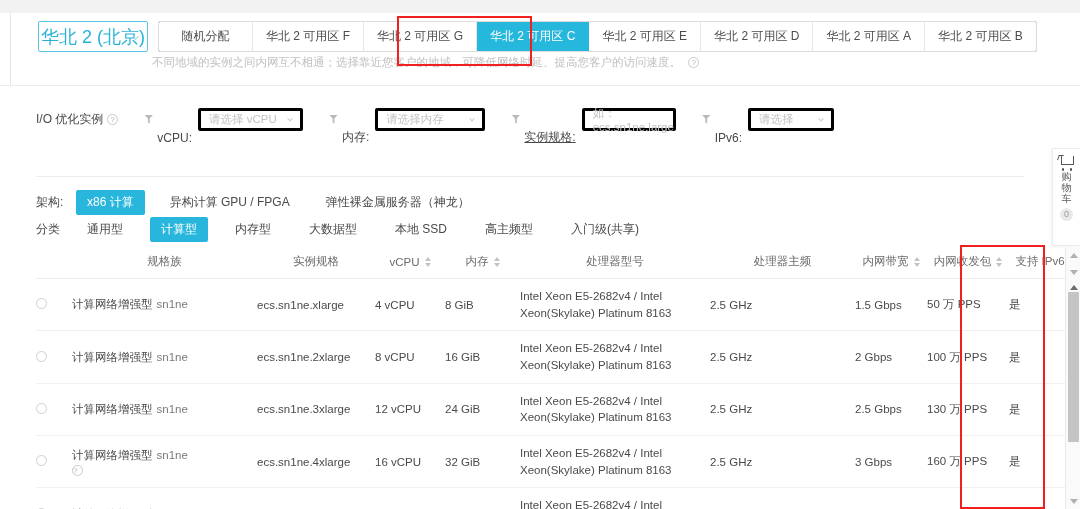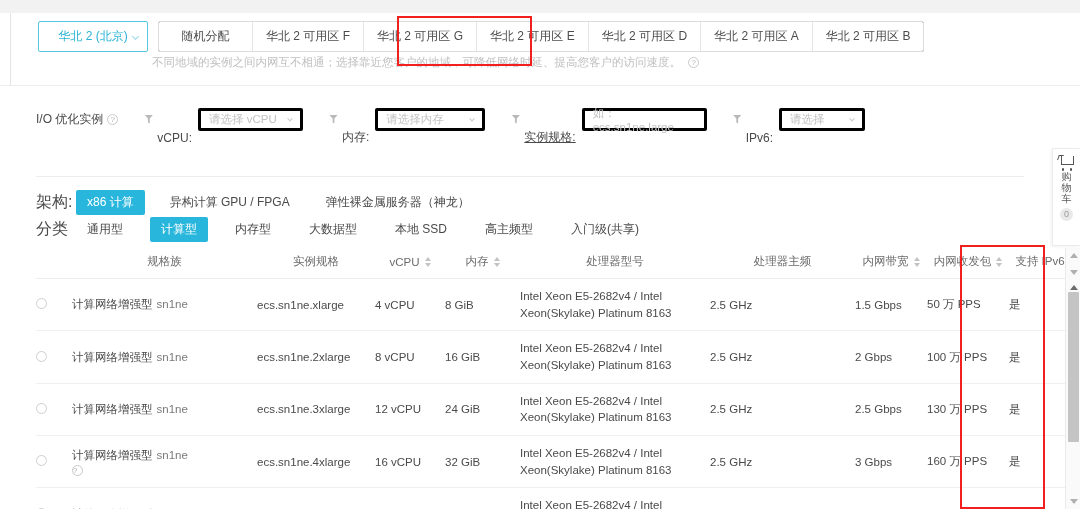--- a/index.html
+++ b/index.html
@@ -16,21 +16,21 @@
   
   .top-strip { position:absolute; left:0; top:0; width:1080px; height:13px; background:#f2f2f2; }
   .left-rail { position:absolute; left:10px; top:13px; width:1px; height:72px; background:#e4e4e4; }
   .left-stub { position:absolute; left:0px; top:47px; width:9px; height:14px; background:#fff; }
 
   
   .zone-bar { position:absolute; left:38px; top:21px; height:31px; display:flex; align-items:stretch; }
   .region-select {
     width:110px; border:1px solid #58c6e2; border-radius:2px; background:#fff;
     display:flex; align-items:center; justify-content:center; position:relative;
-    font-size:12px; color:#28b3d6; cursor:pointer;
+    font-size:18px; color:#28b3d6; cursor:pointer;
   }
   .region-select .caret {
     position:absolute; right:9px; top:50%; transform:translateY(-60%) rotate(45deg);
     width:5px; height:5px; border-right:1px solid #9ad7e8; border-bottom:1px solid #9ad7e8;
   }
   .zone-group { display:flex; margin-left:10px; border:1px solid #dcdcdc; border-radius:2px; overflow:hidden; background:#0f172a; }
   .zone-tab {
     min-width:94px; padding:0 13px; display:flex; align-items:center; justify-content:center;
     font-size:12px; color:#4c4c4c; border-right:1px solid #e6e6e6; background:#fff; cursor:pointer;
     white-space:nowrap;
@@ -69,32 +69,32 @@
   .filter-label.link { color:#4a4a4a; text-decoration:underline; }
   .sel {
     margin-left:6px; height:23px; border:3px solid #000000; background:#fff;
     display:flex; align-items:center; position:relative; border-radius:2px;
     font-size:11.5px; color:#c2c2c2; padding:0 20px 0 8px;
   }
   .sel .caret2 {
     position:absolute; right:8px; top:50%; transform:translateY(-60%) rotate(45deg);
     width:4px; height:4px; border-right:1px solid #c9c9c9; border-bottom:1px solid #c9c9c9;
   }
-  .sel.w1 { width:105px; } .sel.w2 { width:110px; } .sel.w3 { width:125px; padding-right:20px; } .sel.w4 { width:86px; }
+  .sel.w1 { width:105px; } .sel.w2 { width:110px; } .sel.w3 { width:94px; padding-right:20px; } .sel.w4 { width:86px; }
 
   
   .gen-tabs { position:absolute; left:36px; top:150px; display:flex; }
   .gen-tab { font-size:12.5px; color:#555; padding:0 4px 8px 4px; margin-right:38px; cursor:pointer; position:relative; }
   .gen-tab.active { color:#29b6dd; }
   .gen-tab.active::after { content:""; position:absolute; left:-8px; right:-8px; bottom:0; height:2px; background:#29b6dd; }
   .sep-2 { position:absolute; left:36px; top:176px; width:988px; height:1px; background:#ededed; }
 
   
   .chip-row { position:absolute; display:flex; align-items:center; }
-  .chip-row .row-label { font-size:16px; color:#4a4a4a; width:40px; }
+  .chip-row .row-label { font-size:12px; color:#4a4a4a; width:40px; }
   .chip {
     font-size:12px; color:#4a4a4a; padding:4px 11px; margin-right:6px; cursor:pointer;
     border-radius:2px; white-space:nowrap;
   }
   .chip.active { background:#29b6dd; color:#fff; }
   .row-arch { left:36px; top:190px; }
   .row-cat  { left:36px; top:217px; }
   .row-arch .chip { margin-right:14px; }
   .row-cat .chip { margin-right:16px; }
 
@@ -200,20 +200,21 @@
 
   <div class="zone-bar">
     <div class="region-select">
       <span>华北 2 (北京)</span>
       <span class="caret"></span>
     </div>
     <div class="zone-group" id="zone-tabs">
         <div class="zone-tab">随机分配</div>
         <div class="zone-tab">华北 2 可用区 F</div>
         <div class="zone-tab">华北 2 可用区 G</div>
+        <div class="zone-tab active">华北 2 可用区 C</div>
         <div class="zone-tab">华北 2 可用区 E</div>
         <div class="zone-tab">华北 2 可用区 D</div>
         <div class="zone-tab">华北 2 可用区 A</div>
         <div class="zone-tab">华北 2 可用区 B</div>
       </div>
   </div>
 
   <div class="zone-hint">
     <span>不同地域的实例之间内网互不相通；选择靠近您客户的地域，可降低网络时延、提高您客户的访问速度。</span>
     <span class="q-icon">?</span>

